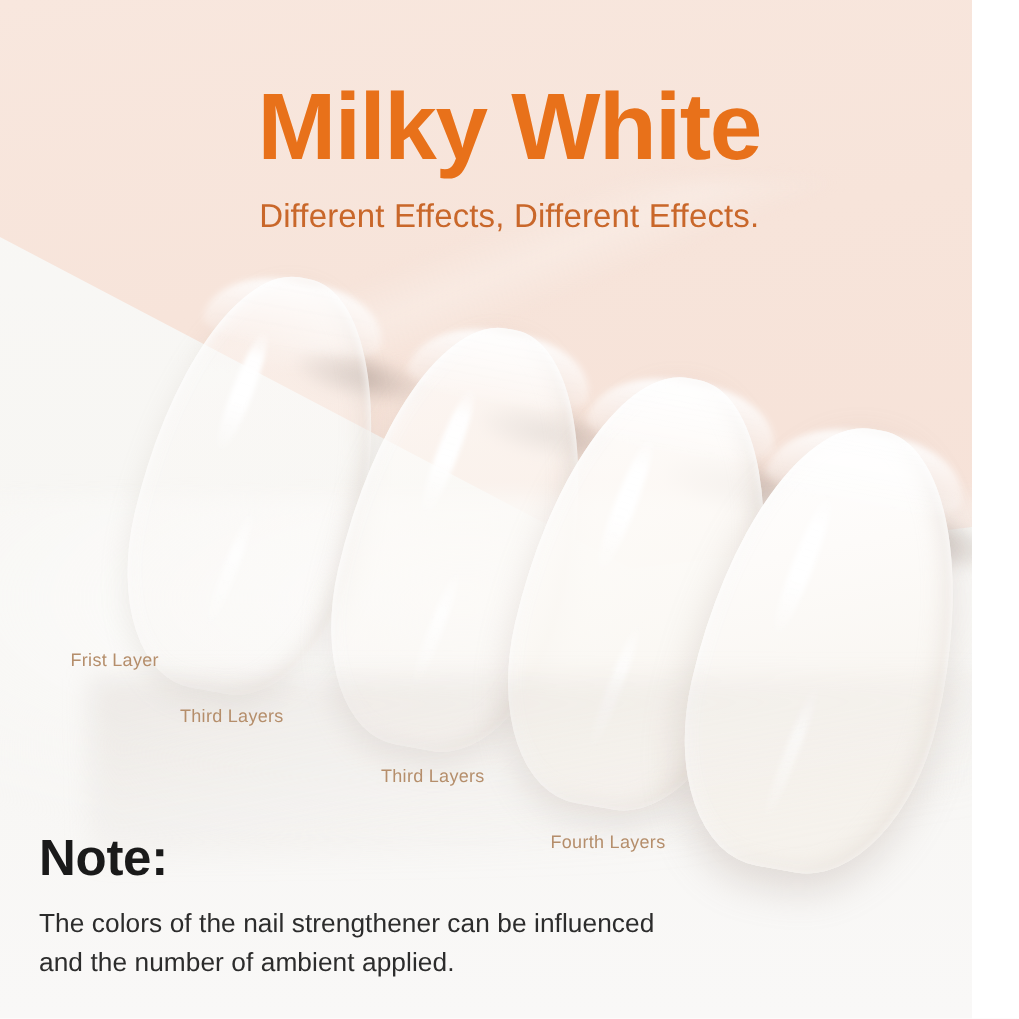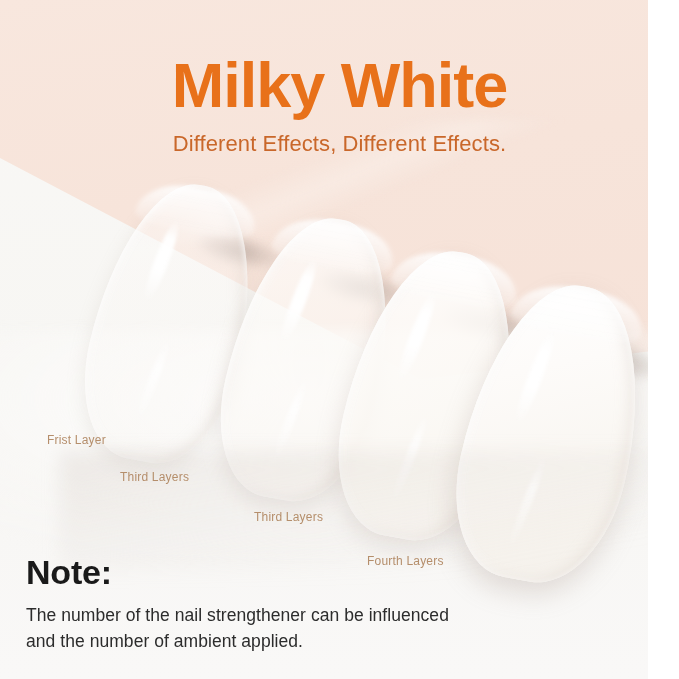--- a/index.html
+++ b/index.html
@@ -222,17 +222,17 @@
   <div class="title">Milky White</div>
   <div class="subtitle">Different Effects, Different Effects.</div>
 
   <div class="layer-label" id="lbl-1">Frist Layer</div>
   <div class="layer-label" id="lbl-2">Third Layers</div>
   <div class="layer-label" id="lbl-3">Third Layers</div>
   <div class="layer-label" id="lbl-4">Fourth Layers</div>
 
   <div class="note-wrap">
     <div class="note-heading">Note:</div>
-    <div class="note-line">The number of the nail strengthener can be influenced</div>
+    <div class="note-line">The colors of the nail strengthener can be influenced</div>
     <div class="note-line">and the number of ambient applied.</div>
   </div>
 
 </div>
 
 </body></html>

